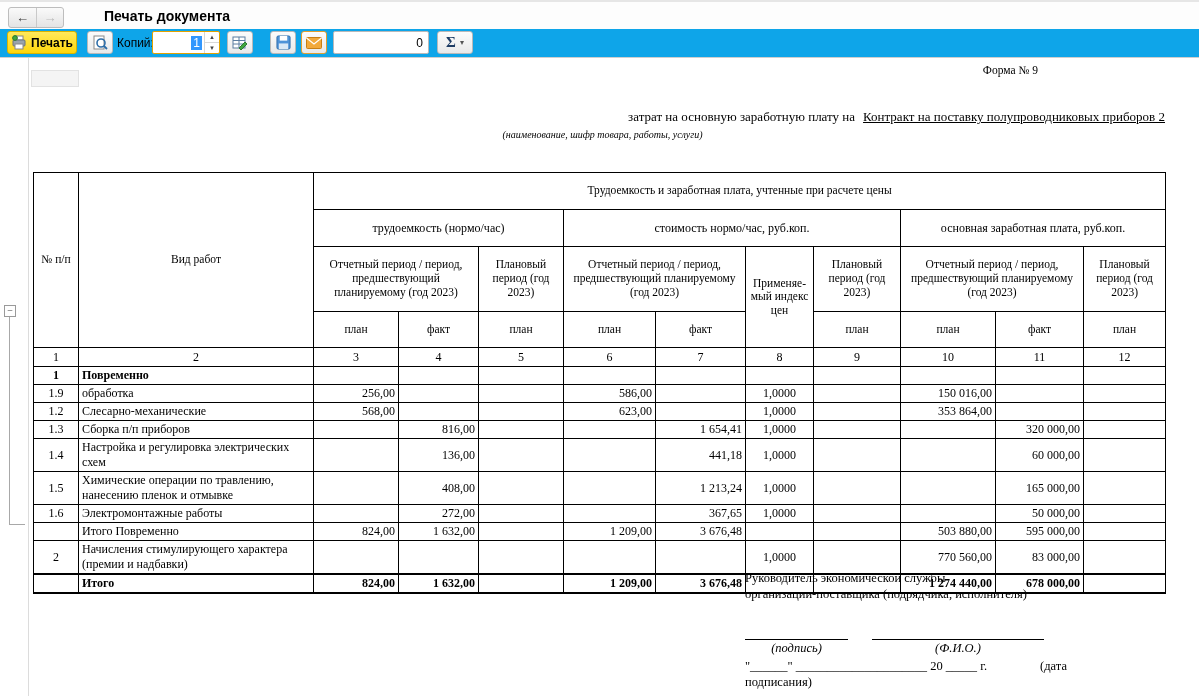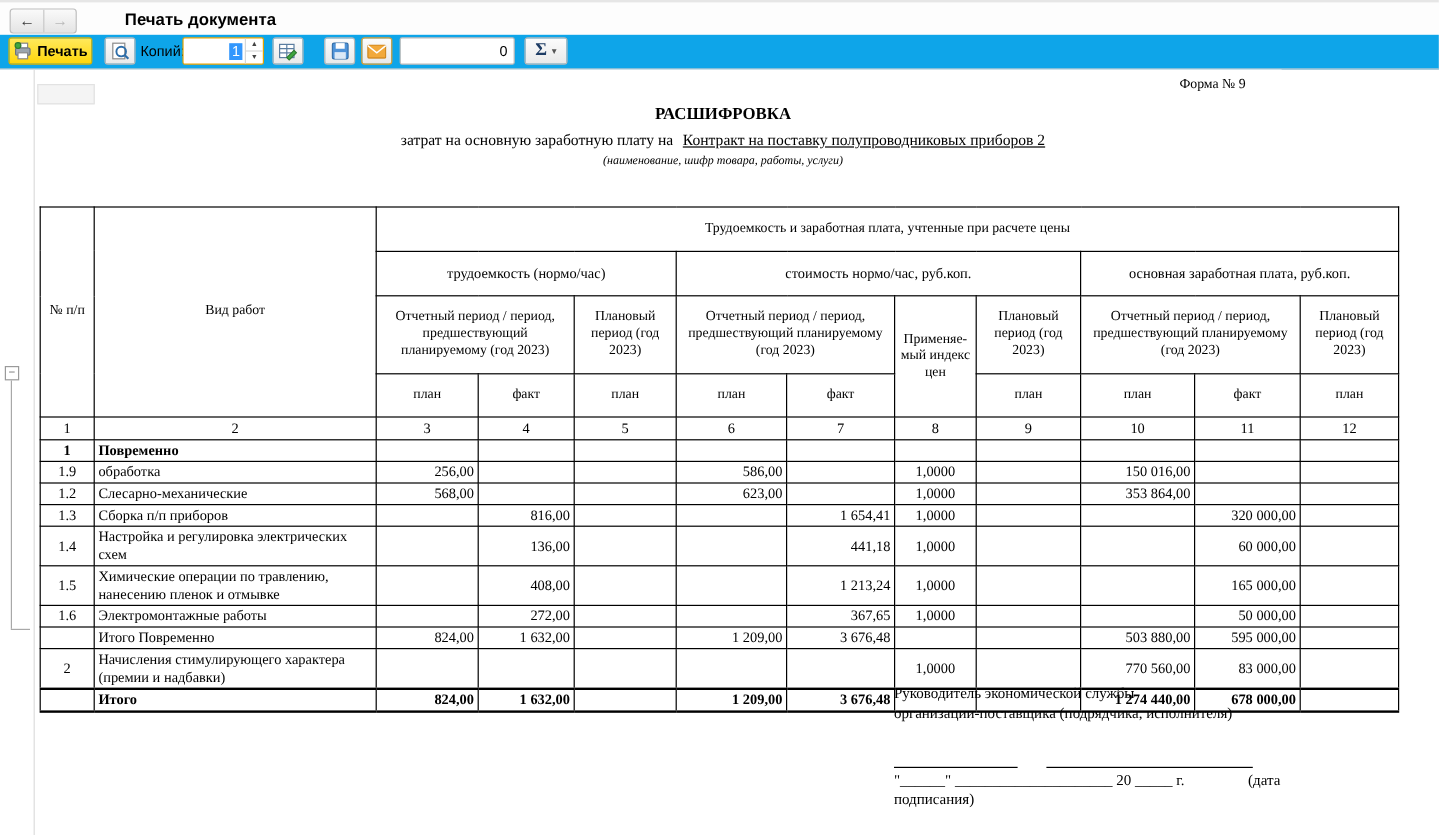--- a/index.html
+++ b/index.html
@@ -34,21 +34,21 @@
   .sum-glyph { font-family:"Liberation Serif",serif; font-weight:bold; font-size:15px; color:#1e3c64; }
   .caret { font-size:8px; color:#555; }
 
   
   .sheet { position:absolute; left:0; top:58px; width:1068px; height:638px; background:#fff;
            font-family:"Liberation Serif", serif; }
   .group-sep { position:absolute; left:28px; top:0; width:1px; height:638px; background:#dcdcdc; }
   .corner-box { position:absolute; left:31px; top:12px; width:48px; height:17px; background:#f4f4f4; border:1px solid #e2e2e2; }
   .forma { position:absolute; right:30px; top:6px; font-size:11.5px; }
   .doc-title { position:absolute; left:40px; top:30px; width:1125px; text-align:center; font-size:14px; font-weight:bold; }
-  .doc-sub { position:absolute; left:40px; top:51px; width:1125px; text-align:center; font-size:13px; }
+  .doc-sub { position:absolute; left:40px; top:51px; width:1125px; text-align:right; font-size:13px; }
   .doc-sub .contract { text-decoration:underline; margin-left:8px; }
   .doc-note { position:absolute; left:40px; top:71px; width:1125px; text-align:center; font-size:10px; font-style:italic; }
 
   
   .grp-btn { position:absolute; left:4px; top:247px; width:12px; height:12px; border:1px solid #9a9a9a; background:#fff;
              font-size:10px; line-height:9px; text-align:center; color:#333; cursor:pointer; }
   .grp-line { position:absolute; left:9px; top:259px; width:1px; height:207px; background:#a8a8a8; }
   .grp-tick { position:absolute; left:9px; top:466px; width:16px; height:1px; background:#a8a8a8; }
 
   
@@ -150,21 +150,20 @@
     <span class="sum-glyph">Σ</span>
     <span class="caret">▾</span>
   </div>
 </div>
 
 <div class="sheet">
   <div class="group-sep"></div>
   <div class="corner-box"></div>
   <div class="forma">Форма № 9</div>
 
-  <div class="doc-title">РАСШИФРОВКА</div>
   <div class="doc-sub">
     <span>затрат на основную заработную плату на</span><span class="contract">Контракт на поставку полупроводниковых приборов 2</span>
   </div>
   <div class="doc-note">(наименование, шифр товара, работы, услуги)</div>
 
   <div class="grp-btn">−</div>
   <div class="grp-line"></div>
   <div class="grp-tick"></div>
 
   <table class="doc">
@@ -372,19 +371,23 @@
       </tbody>
   </table>
 
   <div class="footer">
     <div class="b">Руководитель экономической службы</div>
     <div class="b">организации-поставщика (подрядчика, исполнителя)</div>
     <div class="signrow">
       <div class="u1"></div>
       <div class="u2"></div>
     </div>
+    <div class="caprow">
+      <div class="c1">(подпись)</div>
+      <div class="c2">(Ф.И.О.)</div>
+    </div>
     <div class="daterow">
       <span>"______" _____________________ 20 _____ г.</span>
       <span class="right">(дата</span>
     </div>
     <div>подписания)</div>
   </div>
 </div>
 
 </body></html>

